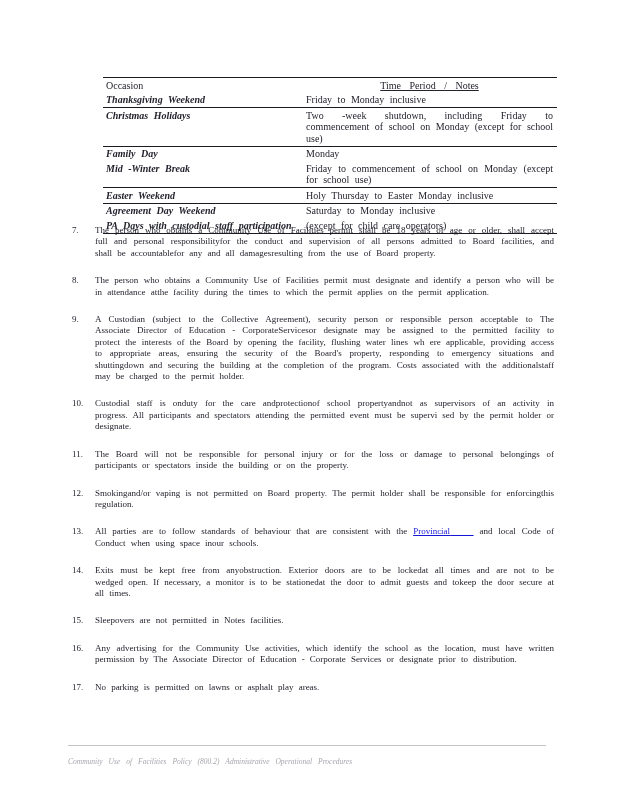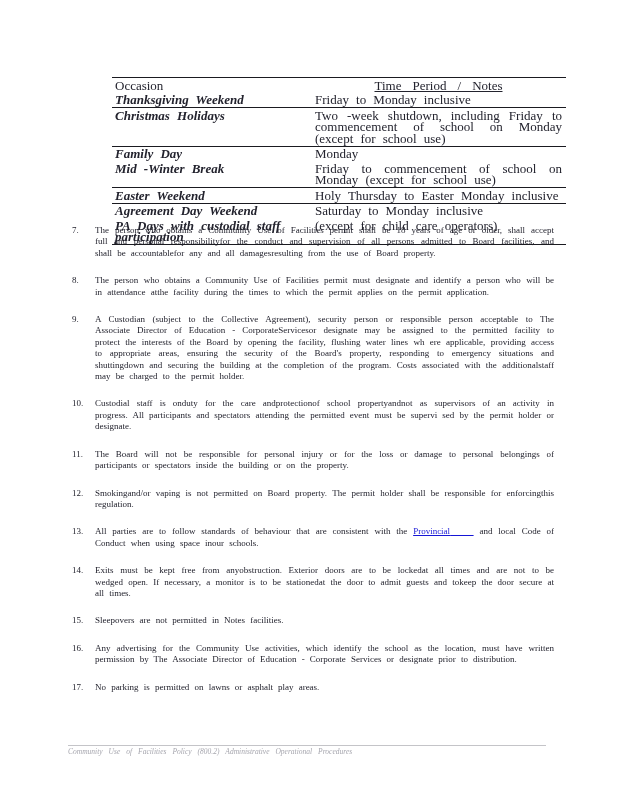--- a/index.html
+++ b/index.html
@@ -11,23 +11,23 @@
   }
   .page {
     position: relative;
     width: 618px; height: 800px;
     background: #ffffff;
     overflow: hidden;
   }
 
   
   .policy-table {
-    position: absolute; left: 112px; top: 77px; width: 454px;
+    position: absolute; left: 103px; top: 77px; width: 454px;
     border-collapse: collapse;
-    font-size: 13px; line-height: 11.5px;
+    font-size: 10px; line-height: 11.5px;
     border-top: 1.5px solid #1a1a20;
     border-bottom: 1.5px solid #1a1a20;
   }
   .policy-table tbody + tbody { border-top: 1.5px solid #1a1a20; margin-left: 19px; }
   .policy-table td {
     vertical-align: top;
     padding: 1.5px 4px 1.5px 3px;
     word-spacing: 0.3em;
   }
   td.occ { width: 200px; font-style: italic; font-weight: bold; }
@@ -48,21 +48,21 @@
     color: #1616d6;
     text-decoration: underline;
     cursor: pointer;
   }
   .prov-link::after { content: "\00a0\00a0\00a0\00a0"; }
 
   
   .footer {
     position: absolute; left: 68px; top: 745px; width: 478px;
     border-top: 1px solid #c4c4c8;
-    padding-top: 1px;
+    padding-top: 11px;
     font-size: 7.5px; line-height: 10px;
     font-style: italic;
     color: #a6a6ae;
     word-spacing: 0.55em;
   }
   .footer .line2 { margin-top: 2px; }
 </style>
 </head>
 <body>
 

